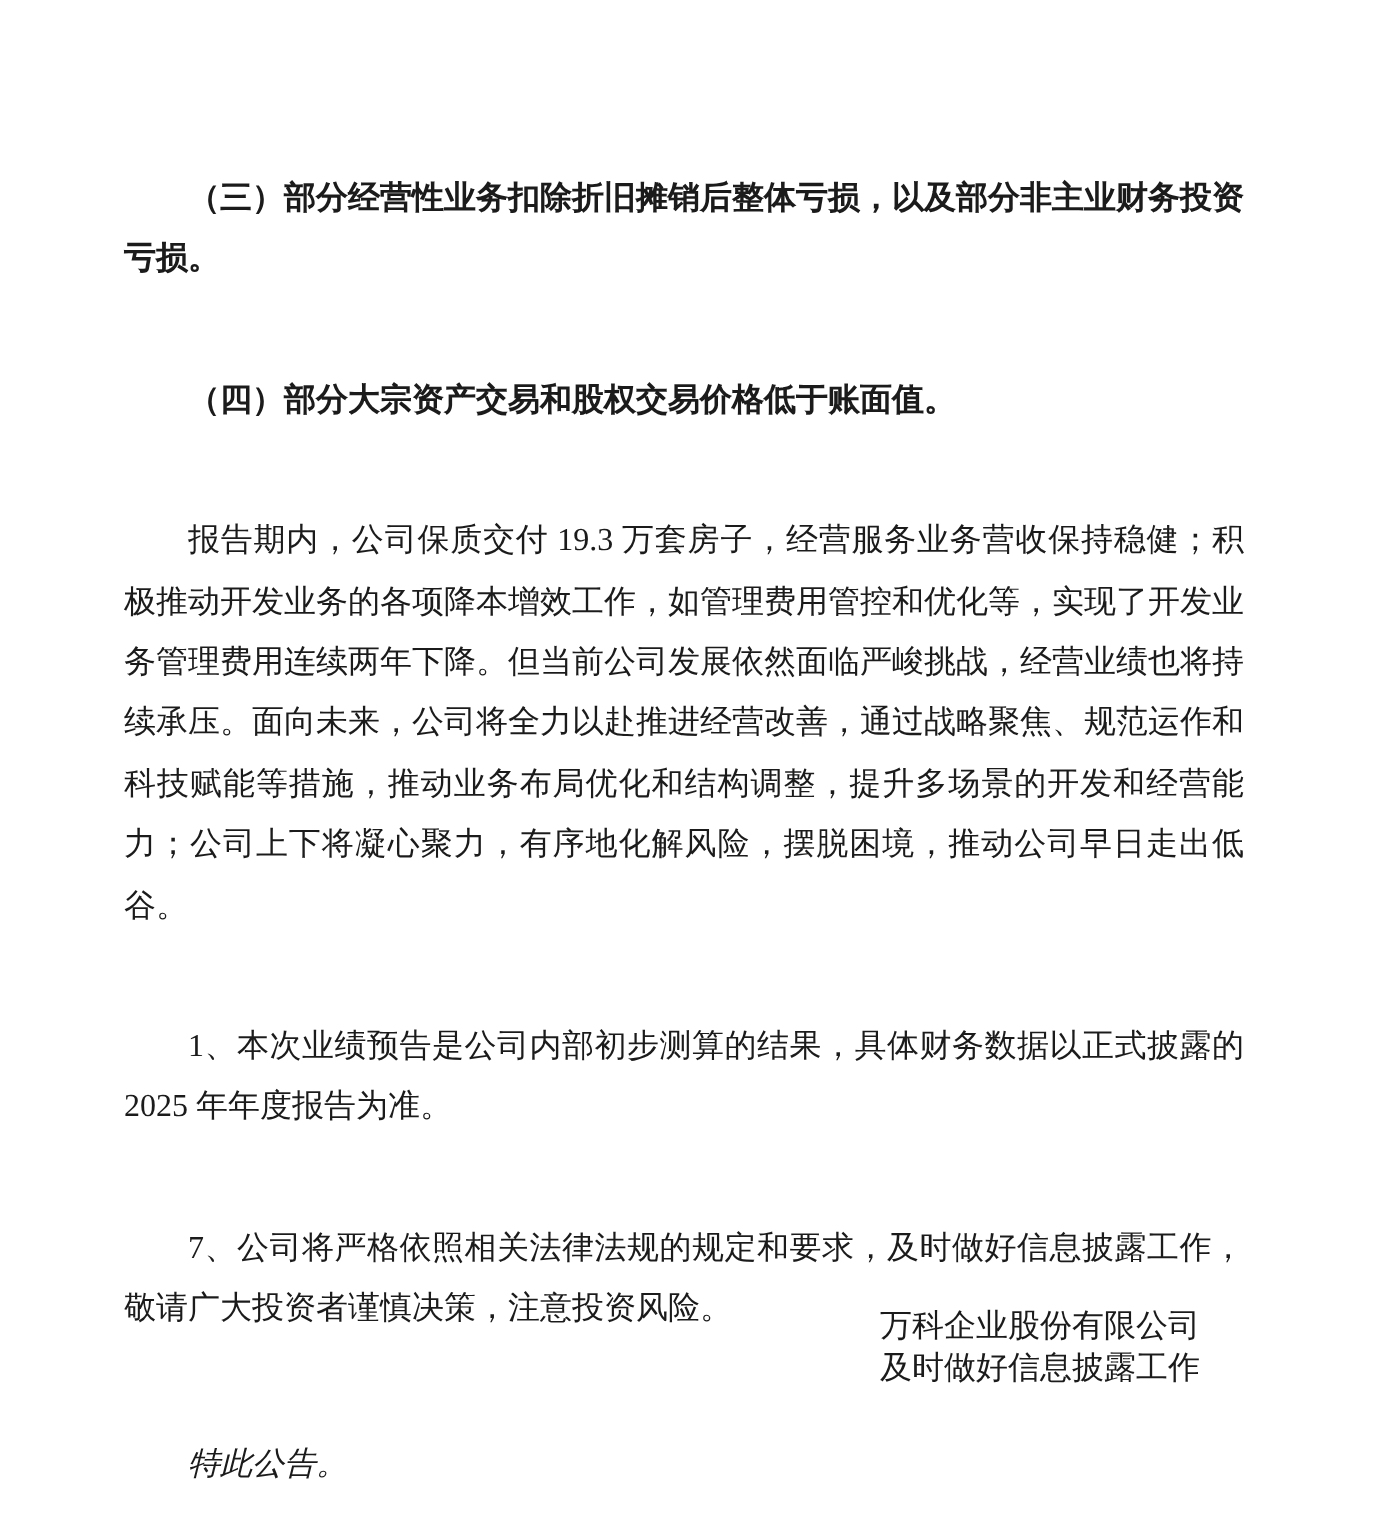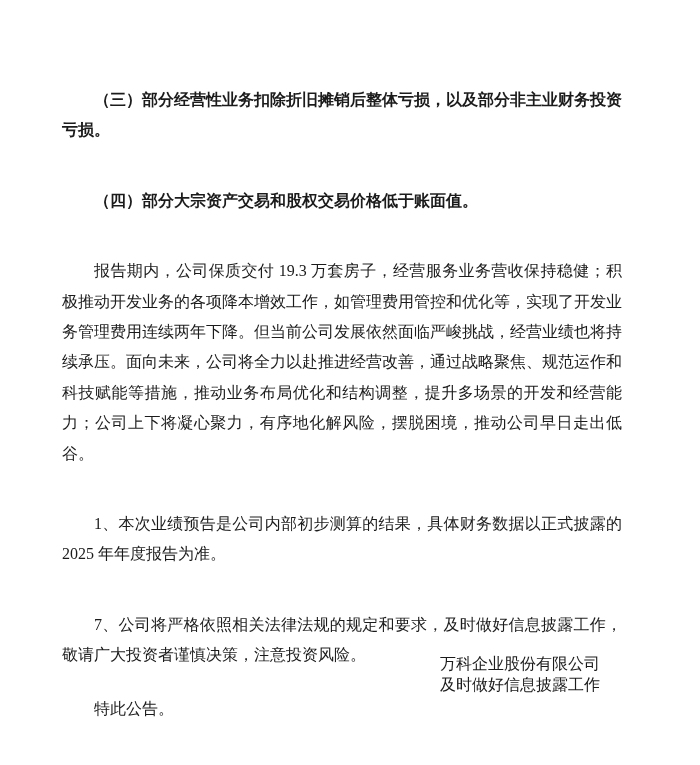--- a/index.html
+++ b/index.html
@@ -37,21 +37,22 @@
     margin: 0;
   }
   .body-text p.indent {
     text-indent: 32px;
     margin-top: 40px;
   }
   .body-text p.bold {
     font-weight: bold;
   }
   .body-text p.space-before {
-    margin-top: 23px;
+    margin-top: 47px;
+    font-style: italic;
   }
   .signature {
     position: absolute;
     top: 654px;
     right: 100px;
     width: 160px;
     font-size: 16px;
     line-height: 20.6px;
     text-align: left;
     white-space: nowrap;

